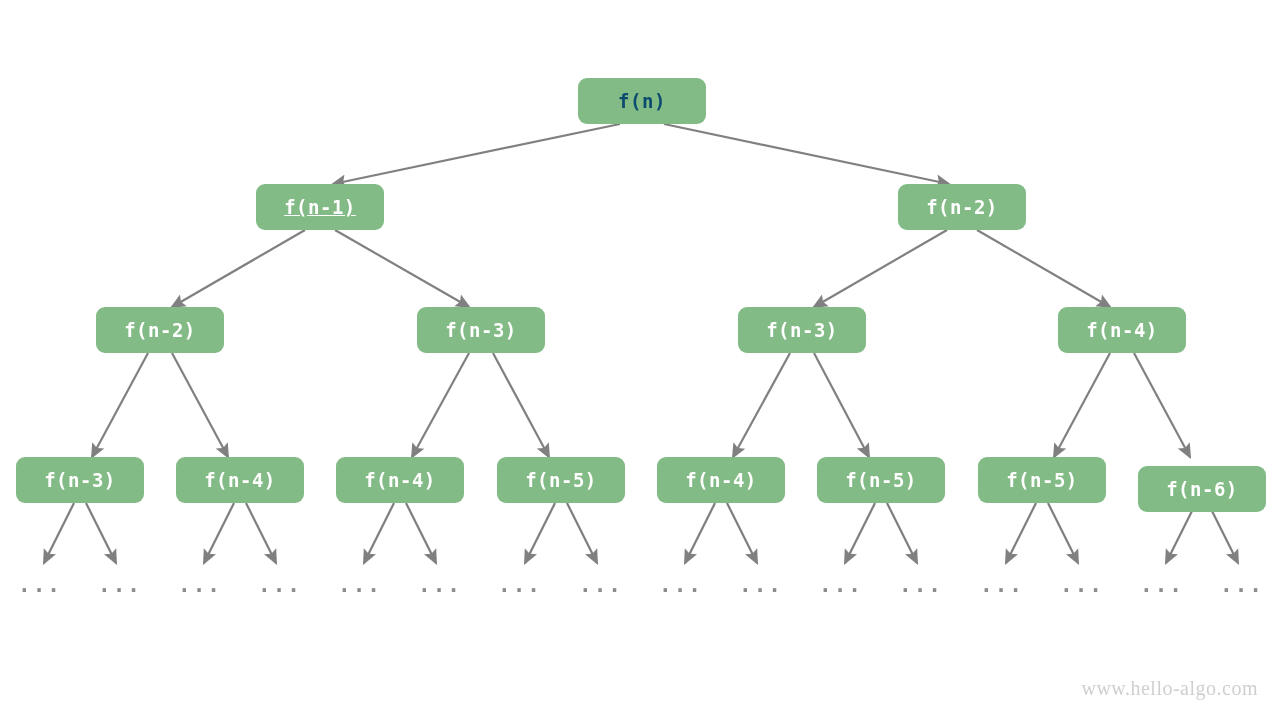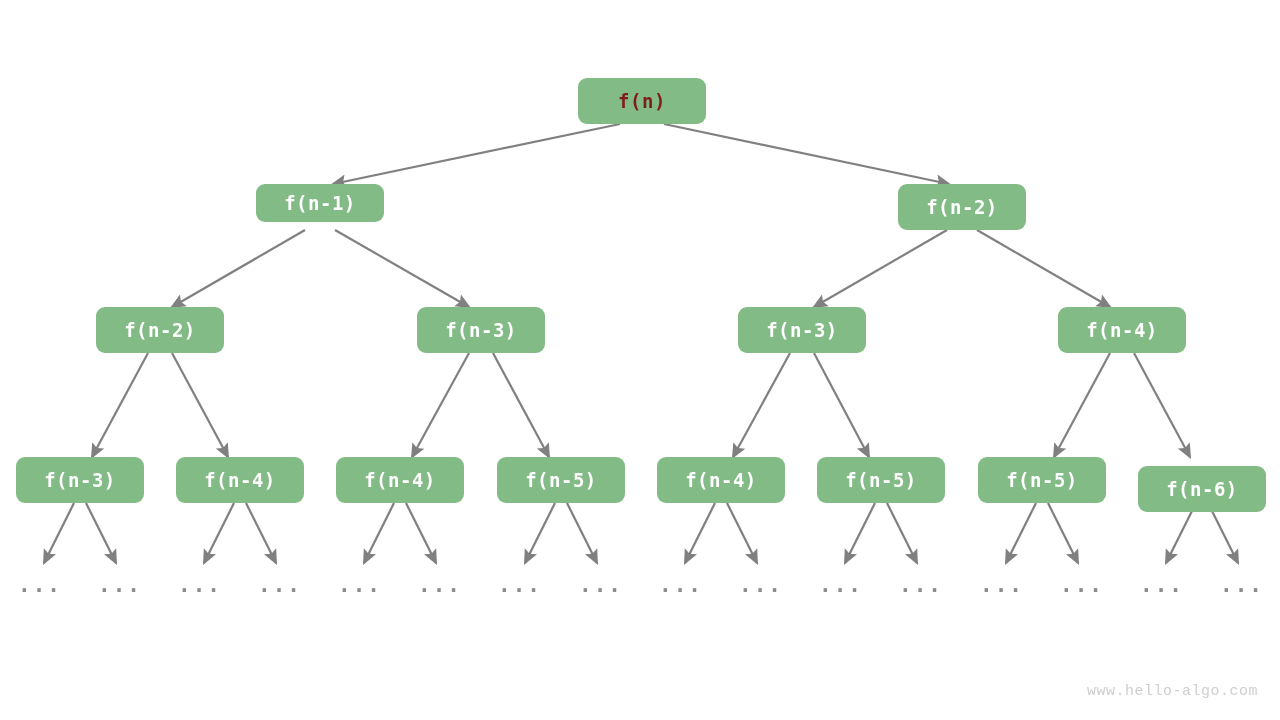--- a/index.html
+++ b/index.html
@@ -51,22 +51,22 @@
     line-height: 1;
     transform: translate(-50%, -50%);
     z-index: 2;
     white-space: nowrap;
   }
   #watermark {
     position: absolute;
     right: 22px;
     bottom: 20px;
     color: #cfcfcf;
-    font-family: Liberation Mono, monospace;
-    font-size: 15px;
+    font-family: Liberation Serif, serif;
+    font-size: 20px;
     letter-spacing: 0.5px;
     white-space: nowrap;
     z-index: 2;
   }
 </style>
 </head>
 <body>
 
 <div id="canvas">
 
@@ -104,24 +104,24 @@
         <line x1="875" y1="503" x2="845" y2="563" stroke="#808080" stroke-width="2.2" stroke-linecap="butt" marker-end="url(#arrowhead)"></line>
         <line x1="887" y1="503" x2="917" y2="563" stroke="#808080" stroke-width="2.2" stroke-linecap="butt" marker-end="url(#arrowhead)"></line>
         <line x1="1036" y1="503" x2="1006" y2="563" stroke="#808080" stroke-width="2.2" stroke-linecap="butt" marker-end="url(#arrowhead)"></line>
         <line x1="1048" y1="503" x2="1078" y2="563" stroke="#808080" stroke-width="2.2" stroke-linecap="butt" marker-end="url(#arrowhead)"></line>
         <line x1="1196" y1="503" x2="1166" y2="563" stroke="#808080" stroke-width="2.2" stroke-linecap="butt" marker-end="url(#arrowhead)"></line>
         <line x1="1208" y1="503" x2="1238" y2="563" stroke="#808080" stroke-width="2.2" stroke-linecap="butt" marker-end="url(#arrowhead)"></line>
       </g>
   </svg>
 
   <div id="nodes-group">
-      <div class="node" style="left: 578px; top: 78px; width: 128px; height: 46px; background: rgb(130, 187, 133); color: #7f1d1d;">
+      <div class="node" style="left: 578px; top: 78px; width: 128px; height: 46px; background: rgb(130, 187, 133); color: #0c4a6e;">
         <span>f(n)</span>
       </div>
-      <div class="node" style="left: 256px; top: 184px; width: 128px; height: 38px; background: rgb(130, 187, 133); color: rgb(255, 255, 255);">
+      <div class="node" style="left: 256px; top: 184px; width: 128px; height: 46px; background: rgb(130, 187, 133); color: rgb(255, 255, 255); text-decoration: underline;">
         <span>f(n-1)</span>
       </div>
       <div class="node" style="left: 898px; top: 184px; width: 128px; height: 46px; background: rgb(130, 187, 133); color: rgb(255, 255, 255);">
         <span>f(n-2)</span>
       </div>
       <div class="node" style="left: 96px; top: 307px; width: 128px; height: 46px; background: rgb(130, 187, 133); color: rgb(255, 255, 255);">
         <span>f(n-2)</span>
       </div>
       <div class="node" style="left: 417px; top: 307px; width: 128px; height: 46px; background: rgb(130, 187, 133); color: rgb(255, 255, 255);">
         <span>f(n-3)</span>

